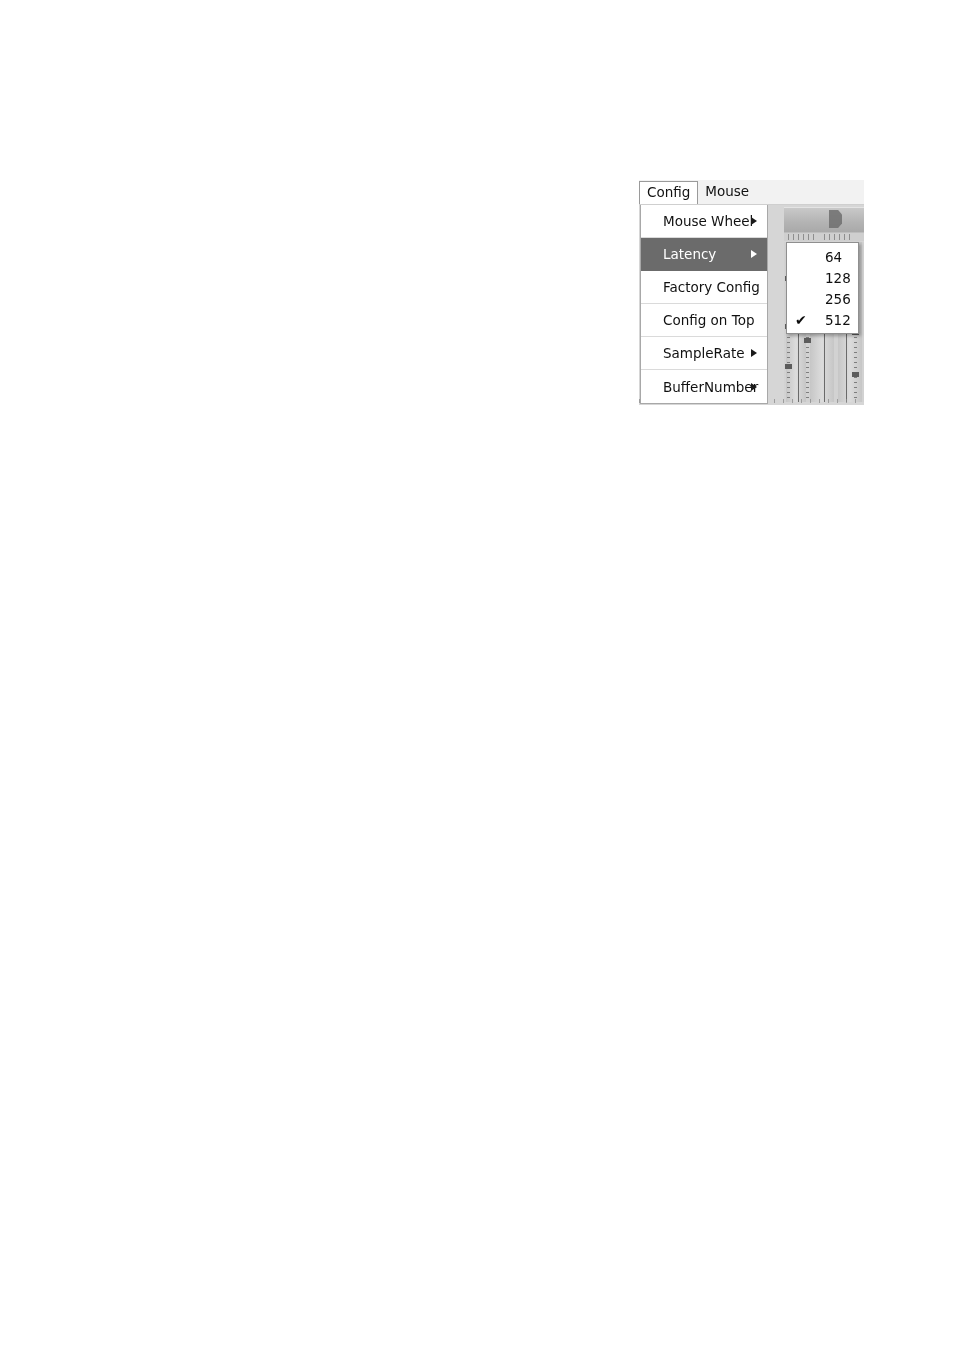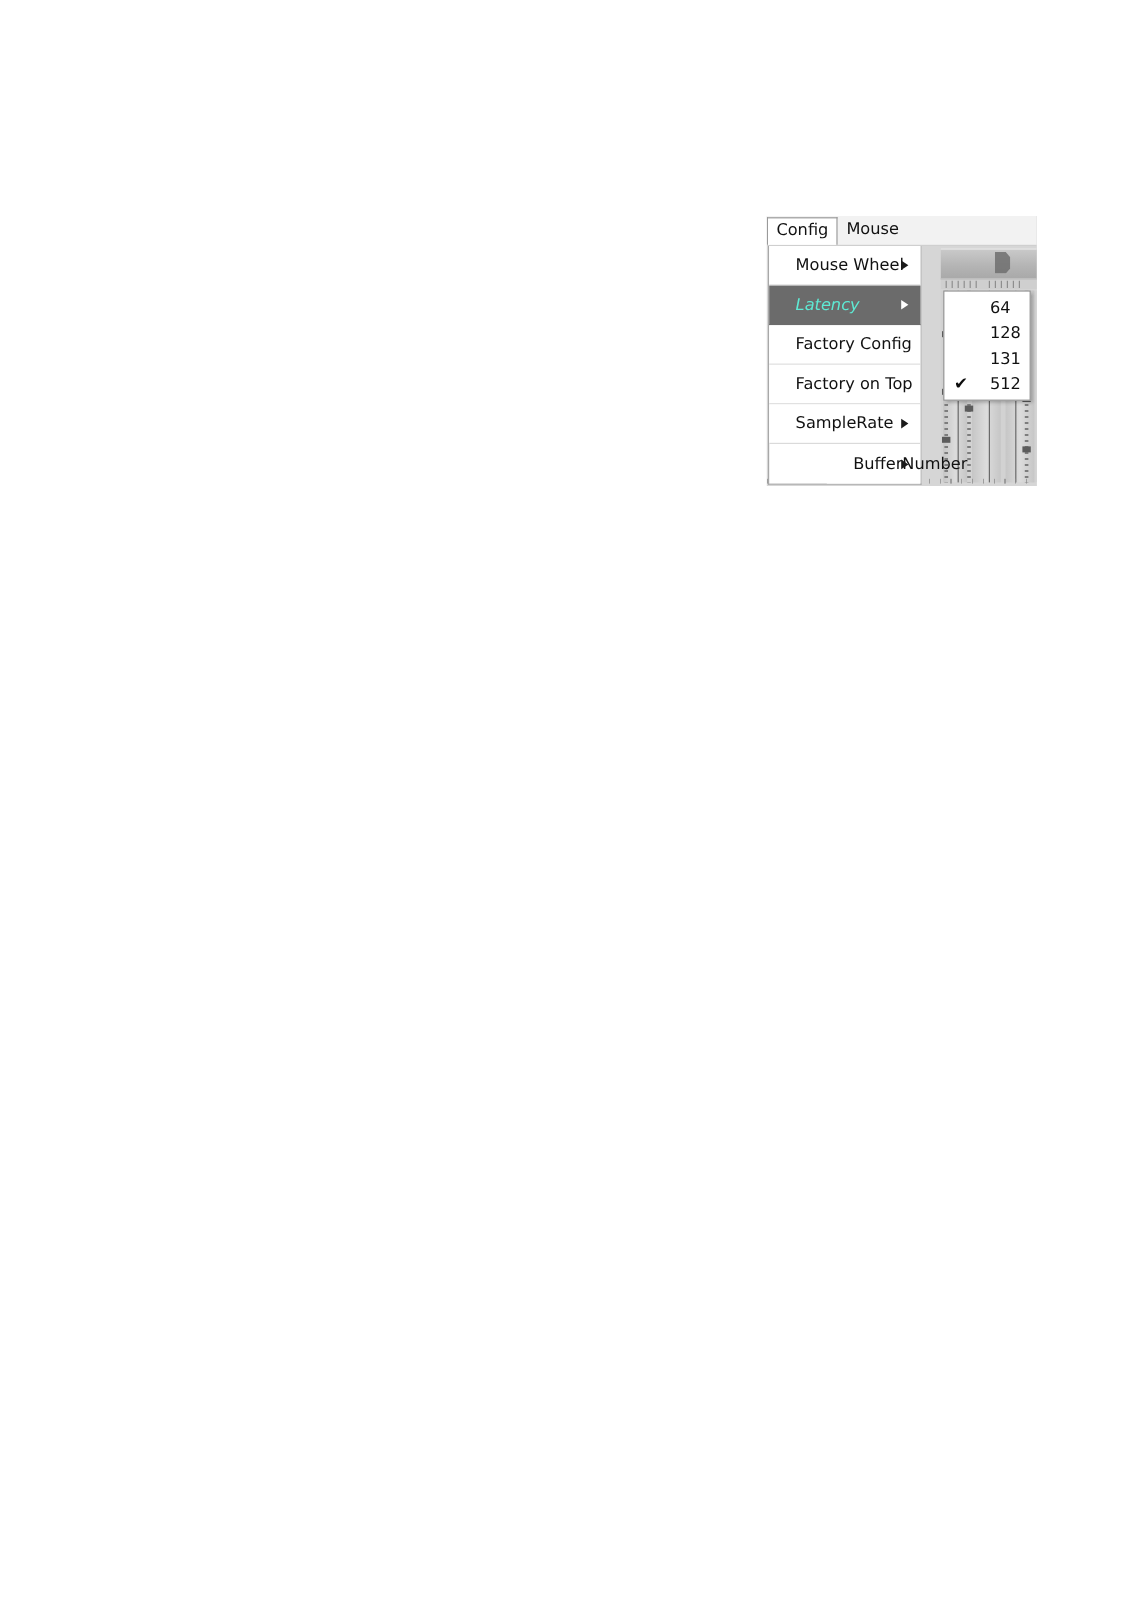--- a/index.html
+++ b/index.html
@@ -176,26 +176,25 @@
     display: flex;
     align-items: center;
     padding-left: 22px;
     padding-right: 8px;
     font-size: 13.5px;
     color: #111111;
     background: #ffffff;
     border-bottom: 1px solid #dadada;
     white-space: nowrap;
   }
-  .menu-item:last-child { border-bottom: none; margin-left: 48px; }
+  .menu-item:last-child { border-bottom: none; }
   .menu-item.highlighted {
     background: #6b6b6b;
-    color: #5eead4;
+    color: #ffffff;
     border-bottom-color: #6b6b6b;
-    font-style: italic;
   }
   .submenu-arrow {
     position: absolute;
     right: 10px;
     top: 50%;
     margin-top: -4px;
     width: 0;
     height: 0;
     border-left: 6px solid #1a1a1a;
     border-top: 4.5px solid transparent;
@@ -310,21 +309,21 @@
       <div class="menu-item highlighted">
         <span>Latency</span>
         <span class="submenu-arrow"></span>
       </div>
 
       <div class="menu-item">
         <span>Factory Config</span>
       </div>
 
       <div class="menu-item">
-        <span>Factory on Top</span>
+        <span>Config on Top</span>
       </div>
 
       <div class="menu-item">
         <span>SampleRate</span>
         <span class="submenu-arrow"></span>
       </div>
 
       <div class="menu-item">
         <span>BufferNumber</span>
         <span class="submenu-arrow"></span>
@@ -336,21 +335,21 @@
 
       <div class="sub-item">
         <span>64</span>
       </div>
 
       <div class="sub-item">
         <span>128</span>
       </div>
 
       <div class="sub-item">
-        <span>131</span>
+        <span>256</span>
       </div>
 
       <div class="sub-item">
         <span class="sub-check">✔</span>
         <span>512</span>
       </div>
 
     </div>
 
   </div>

